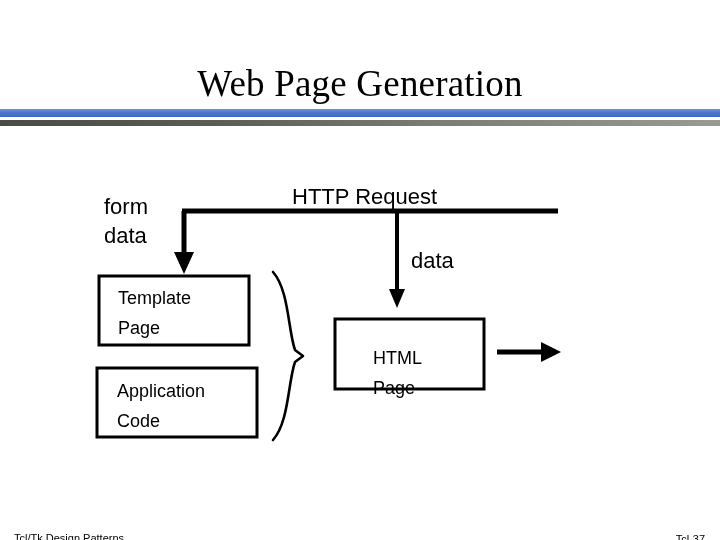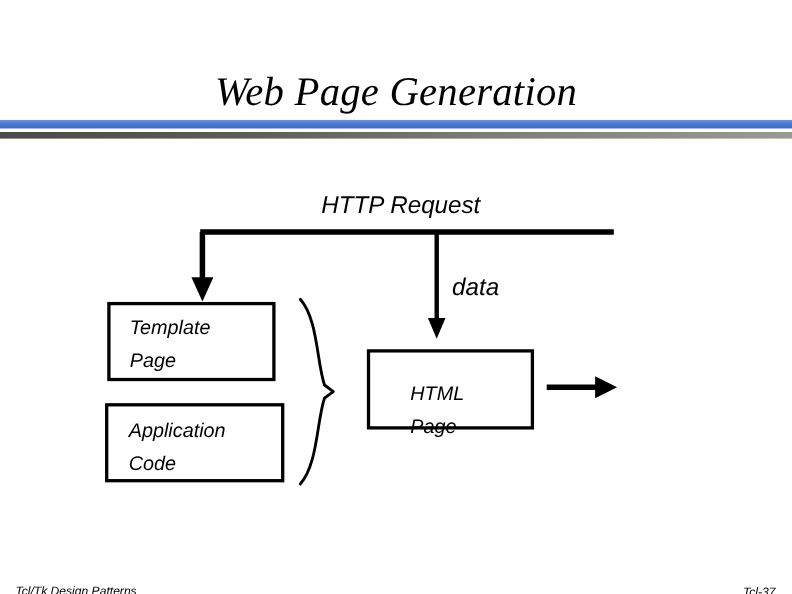--- a/index.html
+++ b/index.html
@@ -9,21 +9,20 @@
   }
   body {
     font-family: "Liberation Sans", sans-serif;
   }
   #slide {
     position: relative;
     width: 720px;
     height: 540px;
     background: #ffffff;
     overflow: hidden;
-    font-style: italic;
   }
 
   
   #slide-title {
     position: absolute;
     left: 0;
     top: 62px;
     width: 720px;
     text-align: center;
     font-family: "Liberation Serif", "DejaVu Serif", serif;
@@ -82,21 +81,21 @@
   
   .dlabel {
     position: absolute;
     font-family: "Liberation Sans", sans-serif;
     font-size: 22px;
     line-height: 29px;
     color: #000000;
     white-space: pre;
   }
   #label-form-data   { left: 104px; top: 192px; }
-  #label-http-req    { left: 292px; top: 172px; }
+  #label-http-req    { left: 292px; top: 182px; }
   #label-cache       { left: 411px; top: 246px; }
 
   .boxtext {
     position: absolute;
     font-family: "Liberation Sans", sans-serif;
     font-size: 18px;
     line-height: 30px;
     color: #000000;
     white-space: pre;
   }
@@ -150,20 +149,22 @@
                L 295,362
                C 288,382 289,422 273,440" fill="none" stroke="#000000" stroke-width="2.6" stroke-linecap="round" stroke-linejoin="round"></path>
 
       <rect x="335" y="319" width="149" height="70" fill="none" stroke="#000000" stroke-width="3"></rect>
 
       <line x1="497" y1="352" x2="545" y2="352" stroke="#000000" stroke-width="5"></line>
       <polygon points="561,352 541,342 541,362" fill="#000000"></polygon>
     </svg>
   </div>
 
+  <div class="dlabel" id="label-form-data">form
+data</div>
   <div class="dlabel" id="label-http-req">HTTP Request</div>
   <div class="dlabel" id="label-cache">data</div>
 
   <div class="boxtext" id="text-template-page">Template
 Page</div>
   <div class="boxtext" id="text-app-code">Application
 Code</div>
   <div class="boxtext" id="text-html-page">HTML
 Page</div>
 

